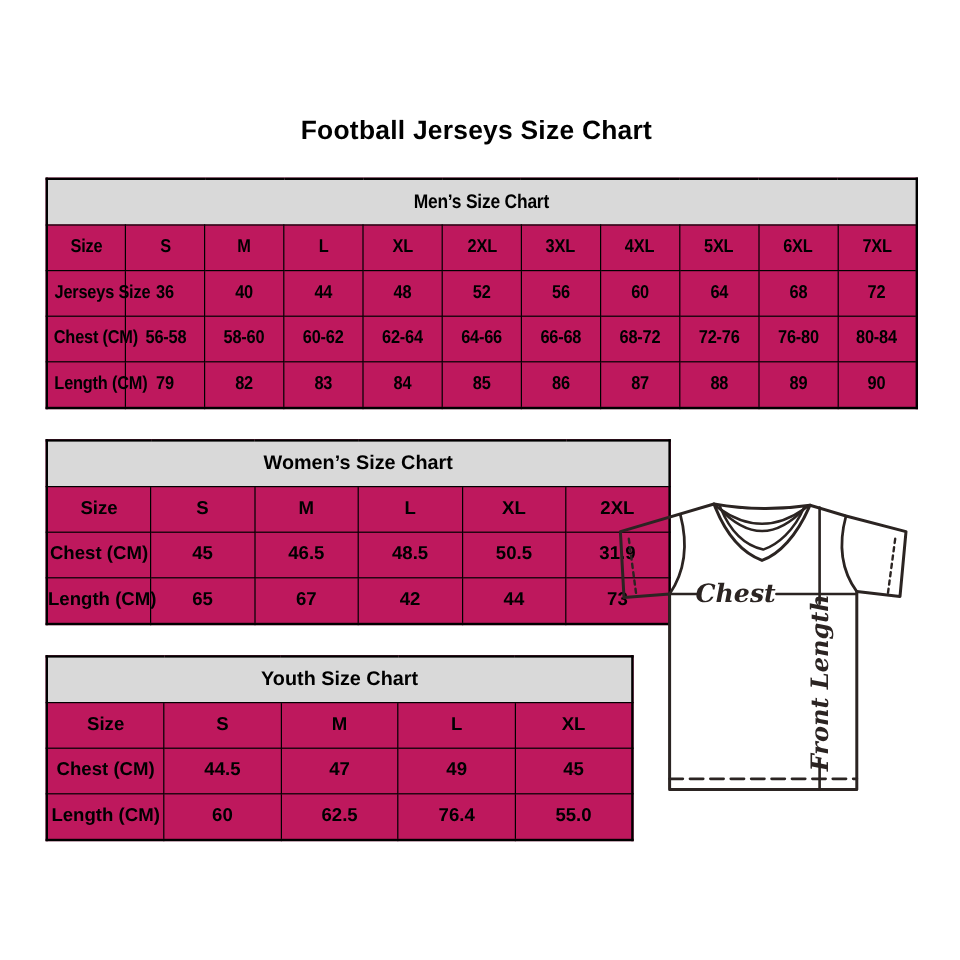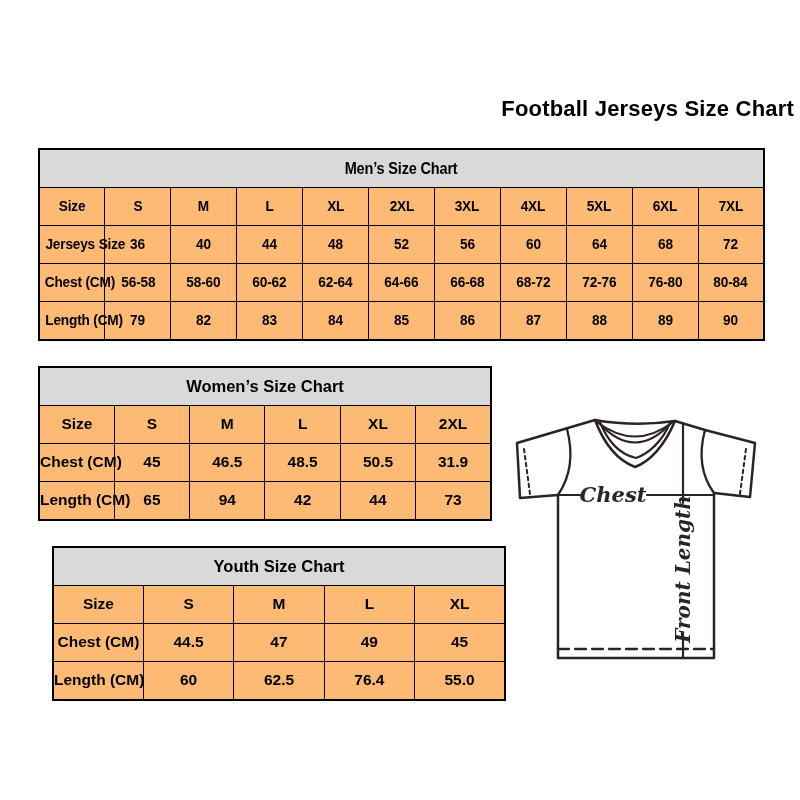--- a/index.html
+++ b/index.html
@@ -8,31 +8,31 @@
     width: 800px; height: 800px;
     background: #ffffff;
     font-family: "Liberation Sans", sans-serif;
     position: relative;
     overflow: hidden;
   }
   .page-title {
     position: absolute;
     top: 96px; left: 0; width: 794px;
     margin: 0;
-    text-align: right;
+    text-align: center;
     font-size: 22px;
     font-weight: bold;
     color: #000;
     letter-spacing: 0.2px;
   }
   table.size-table {
     position: absolute;
     border-collapse: collapse;
     table-layout: fixed;
-    background: #fdba74;
+    background: #be185d;
     border: 2px solid #000;
   }
   .size-table th, .size-table td {
     border: 1.5px solid #000;
     text-align: center;
     vertical-align: middle;
     color: #000;
     font-weight: bold;
     padding: 0;
   }
@@ -47,22 +47,22 @@
   }
   .size-table td span, .size-table th span { display: inline-block; white-space: nowrap; }
   
   .condensed td span, .condensed th.table-title span {
     transform: scaleX(0.88);
     transform-origin: center center;
     letter-spacing: -0.2px;
   }
   #mens-table   { left: 38px; top: 148px; width: 727px; }
   #mens-table td:first-child { width: 110px; }
-  #womens-table { left: 38px; top: 366px; width: 454px; }
-  #youth-table  { left: 52px; top: 546px; width: 454px; }
+  #womens-table { left: 38px; top: 366px; width: 521px; }
+  #youth-table  { left: 38px; top: 546px; width: 490px; }
   #womens-table td:first-child, #youth-table td:first-child { width: 116px; }
 
   .jersey-diagram {
     position: absolute;
     left: 505px; top: 409px;
     width: 264px; height: 256px;
   }
   .jersey-diagram text {
     font-family: "DejaVu Serif", serif;
     font-style: italic;
@@ -155,21 +155,21 @@
         <td><span>Chest (CM)</span></td>
         <td><span>45</span></td>
         <td><span>46.5</span></td>
         <td><span>48.5</span></td>
         <td><span>50.5</span></td>
         <td><span>31.9</span></td>
       </tr>
       <tr>
         <td><span>Length (CM)</span></td>
         <td><span>65</span></td>
-        <td><span>94</span></td>
+        <td><span>67</span></td>
         <td><span>42</span></td>
         <td><span>44</span></td>
         <td><span>73</span></td>
       </tr>
     </tbody>
 </table>
 
 <table id="youth-table" class="size-table">
   <thead>
     <tr>

